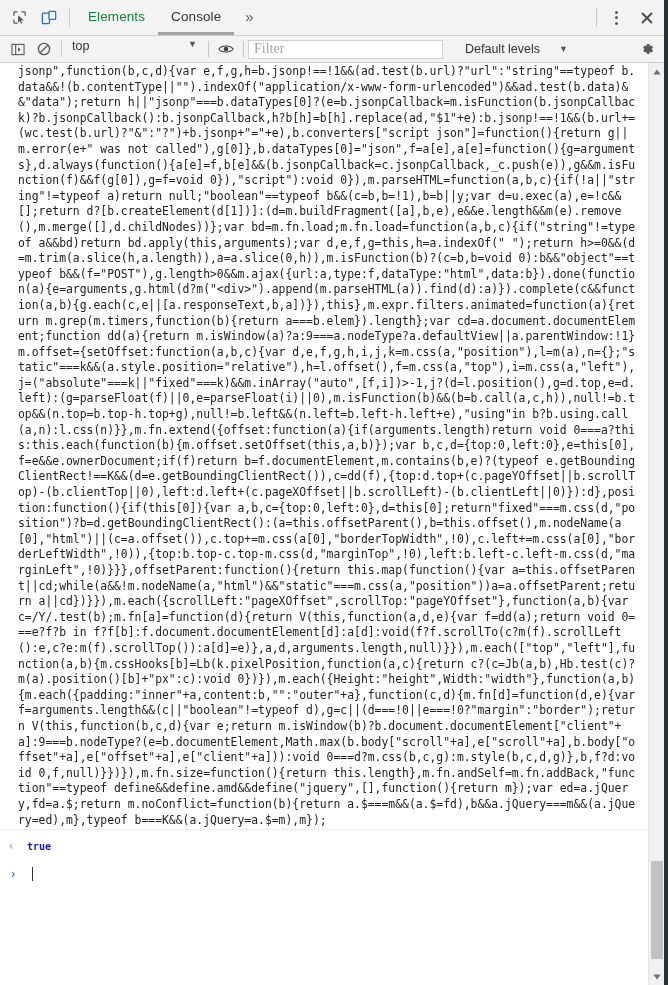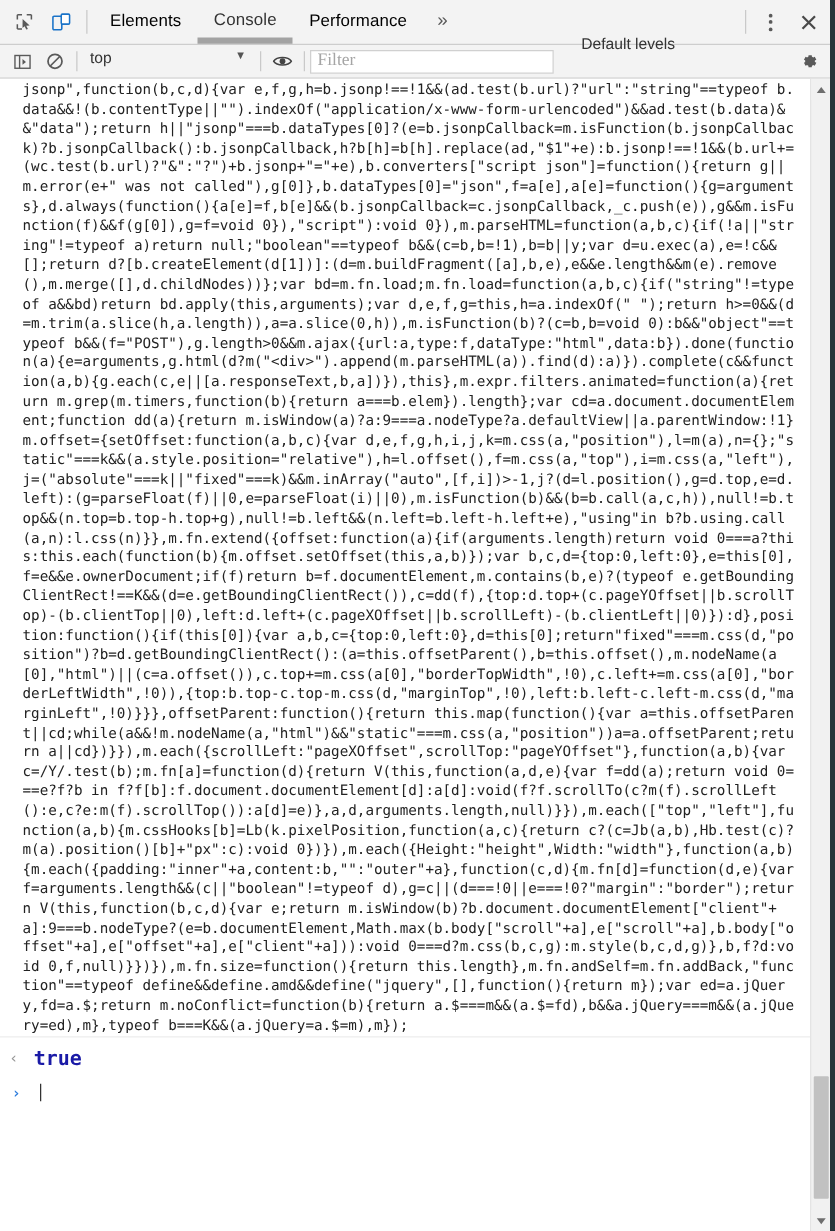--- a/index.html
+++ b/index.html
@@ -46,29 +46,29 @@
   .tabs {
     display: flex;
     align-items: stretch;
     flex: 0 0 auto;
   }
   .tab {
     display: flex;
     align-items: center;
     padding: 0 13px;
     font-size: 13.5px;
-    color: #000000;
+    color: #15803d;
     cursor: pointer;
     border-bottom: 2px solid transparent;
     white-space: nowrap;
     letter-spacing: .1px;
   }
   .tab.active {
     color: #333333;
-    border-bottom: 5px solid #a3a3a3;
+    border-bottom: 3px solid #a3a3a3;
   }
   .tab.more {
     padding: 0 11px;
     font-size: 15px;
     color: #5a5a5a;
   }
   .tb-spacer { flex: 1 1 auto; }
   .tb-right {
     display: flex;
     align-items: stretch;
@@ -149,21 +149,20 @@
   .filter-input::placeholder { color: #a5a5a5; }
   .levels {
     display: flex;
     align-items: center;
     gap: 19px;
     margin-left: 22px;
     font-size: 12.5px;
     color: #333;
     cursor: pointer;
     white-space: nowrap;
-    flex-direction: column;
   }
   .levels .caret { font-size: 9px; color: #555; }
   .fb-spacer { flex: 1 1 auto; }
   .gear {
     width: 30px; height: 24px;
     display: flex;
     align-items: center;
     justify-content: center;
     cursor: pointer;
   }
@@ -220,21 +219,21 @@
     min-width: 18px;
     text-align: center;
     font-family: "DejaVu Sans Mono", monospace;
     font-size: 12px;
     color: #999999;
     user-select: none;
     padding-left: 4px;
   }
   .result-value {
     font-family: "DejaVu Sans Mono", monospace;
-    font-size: 16px;
+    font-size: 10px;
     color: #1a1aa6;
     padding-left: 9px;
     font-weight: bold;
   }
 
   .prompt-row {
     display: flex;
     align-items: center;
     height: 24px;
     padding-left: 4px;
@@ -314,23 +313,20 @@
 
     <div class="tb-sep"></div>
 
     <div class="tabs">
       <div class="tab">
         <span>Elements</span>
       </div>
       <div class="tab active">
         <span>Console</span>
       </div>
-      <div class="tab">
-        <span>Performance</span>
-      </div>
       <div class="tab more">
         <span>»</span>
       </div>
     </div>
 
     <div class="tb-spacer"></div>
 
     <div class="tb-right">
       <div class="tb-sep"></div>
       <div class="kebab">

